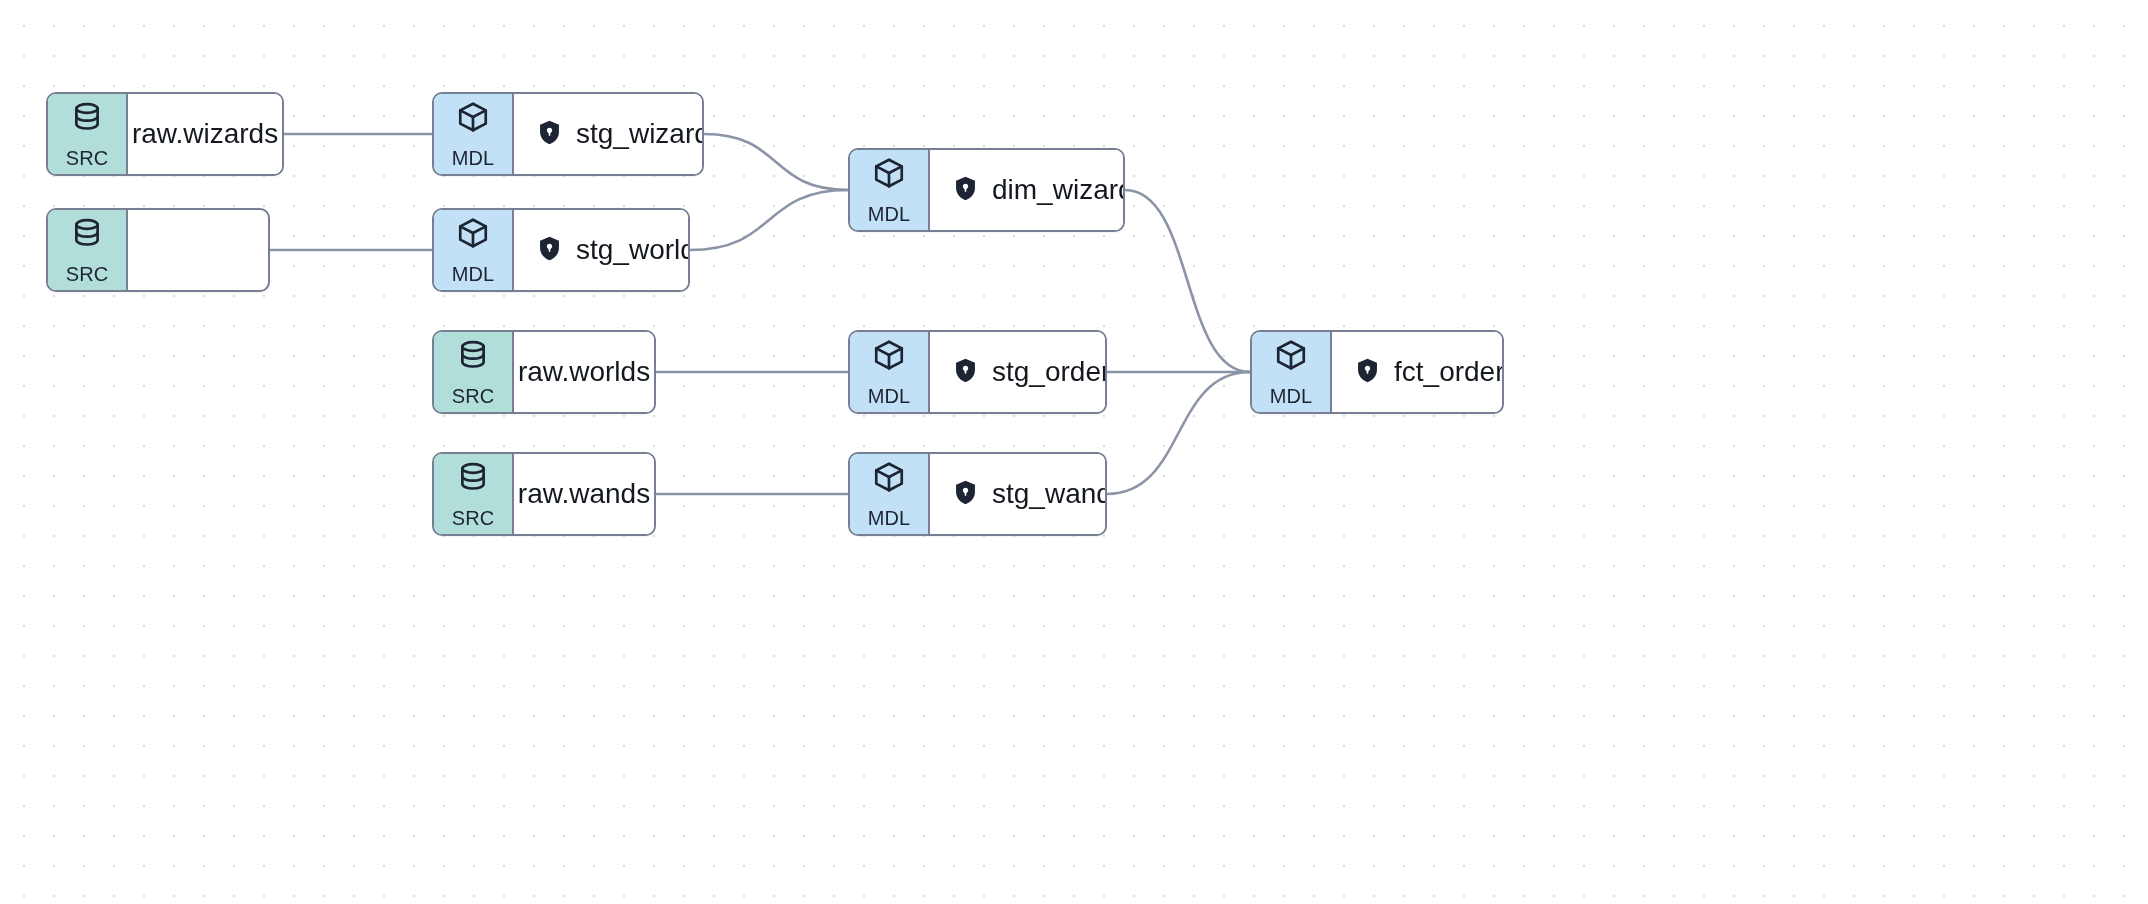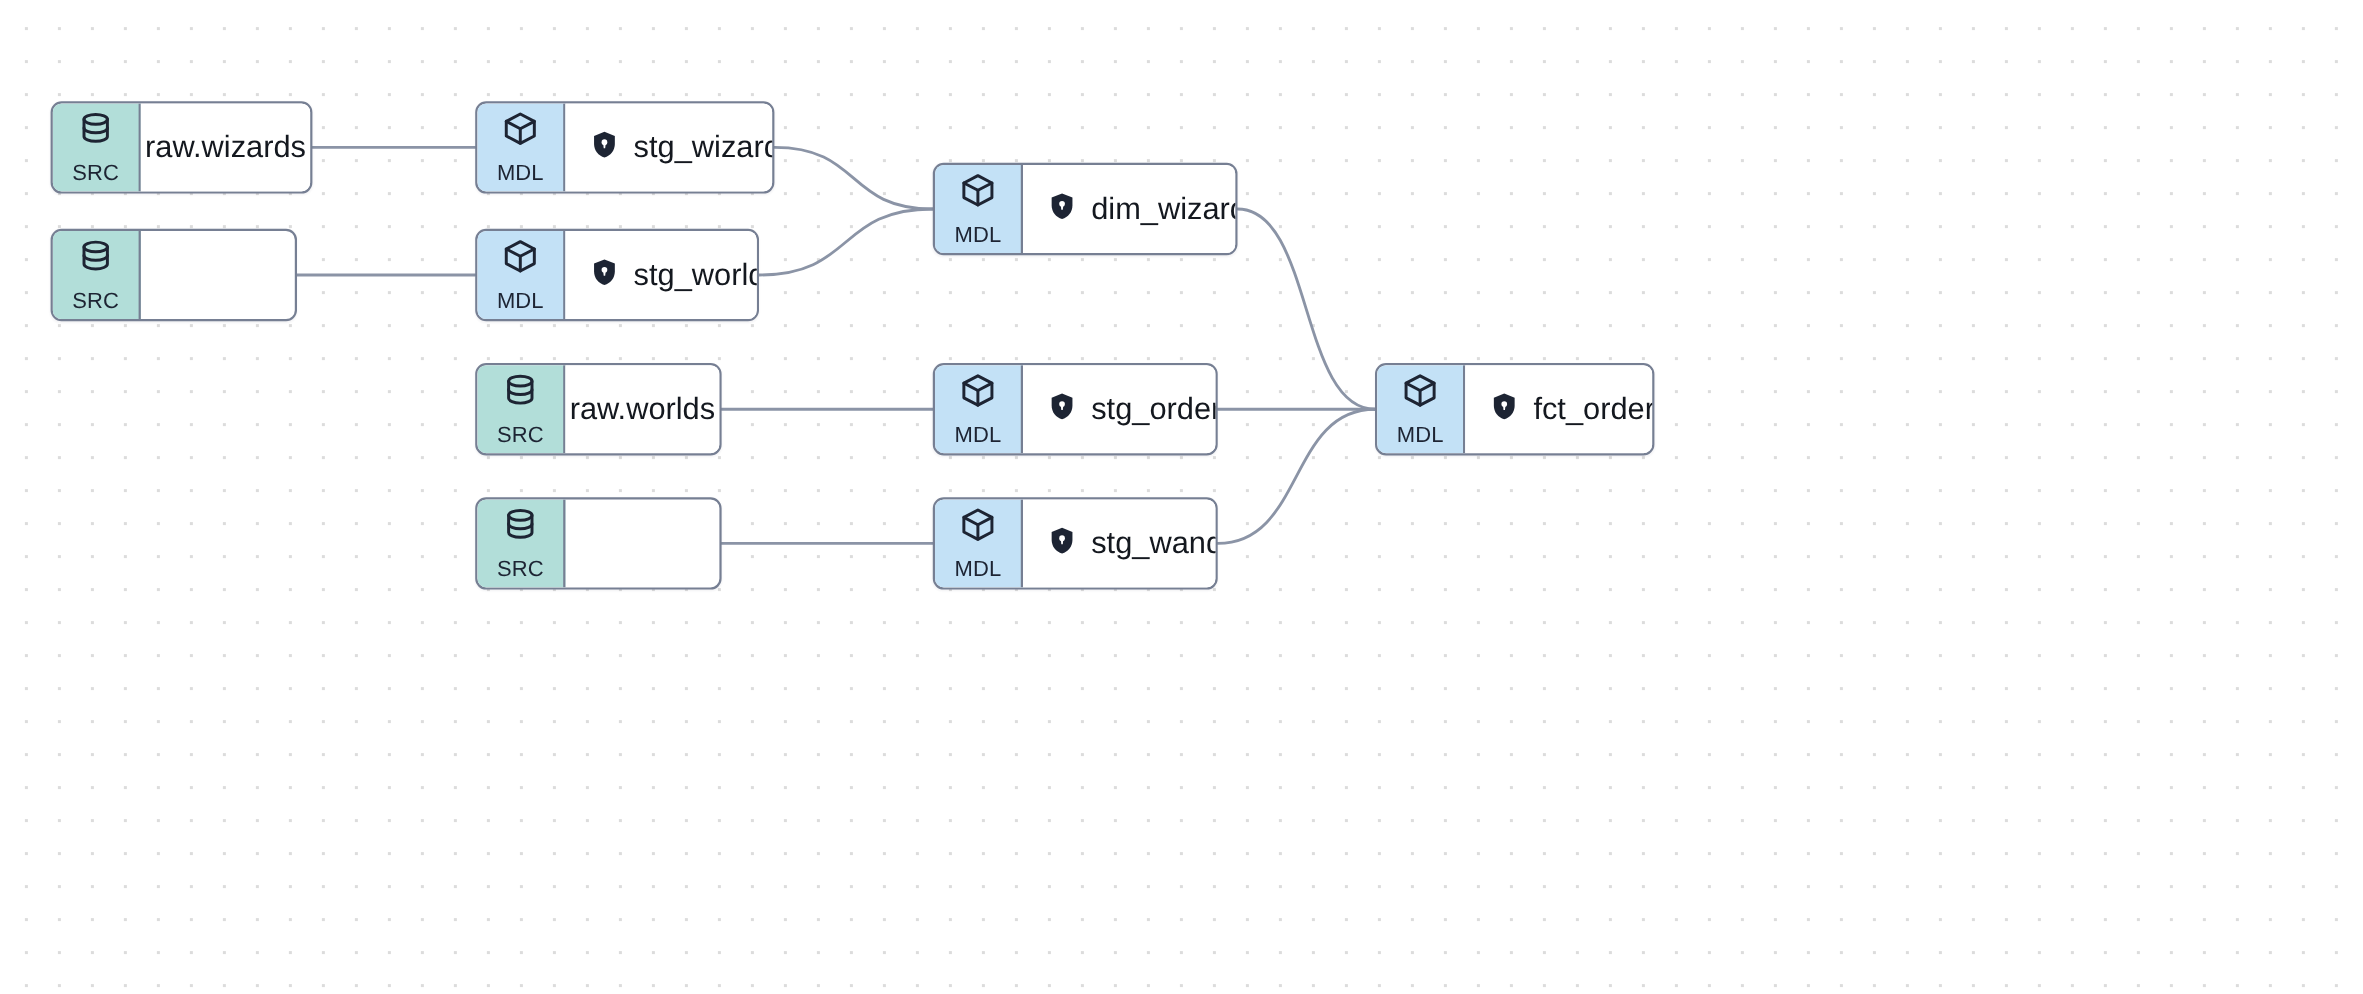--- a/index.html
+++ b/index.html
@@ -146,20 +146,23 @@
       <div class="badge src">
         <span>
           <svg width="34" height="34" viewBox="0 0 24 24" fill="none" stroke="#1d2433" stroke-width="1.9" stroke-linecap="round" stroke-linejoin="round">
             <ellipse cx="12" cy="6" rx="7.5" ry="3.1"></ellipse>
             <path d="M4.5 6v5.5c0 1.7 3.36 3.1 7.5 3.1s7.5-1.4 7.5-3.1V6"></path>
             <path d="M4.5 11.5V17c0 1.7 3.36 3.1 7.5 3.1s7.5-1.4 7.5-3.1v-5.5"></path>
           </svg>
         </span>
         <span class="badge-label">SRC</span>
       </div>
+      <div class="node-body centered">
+        <span class="node-label">raw.wands</span>
+      </div>
     </div>
     <div class="node" style="left: 432px; top: 92px; width: 272px;">
       <div class="badge mdl">
         <span>
           <svg width="34" height="34" viewBox="0 0 24 24" fill="none" stroke="#1d2433" stroke-width="1.9" stroke-linecap="round" stroke-linejoin="round">
             <path d="M12 2.6 21 7.3v9.4L12 21.4 3 16.7V7.3z"></path>
             <path d="M3 7.3 12 12l9-4.7"></path>
             <path d="M12 12v9.4"></path>
           </svg>
         </span>

